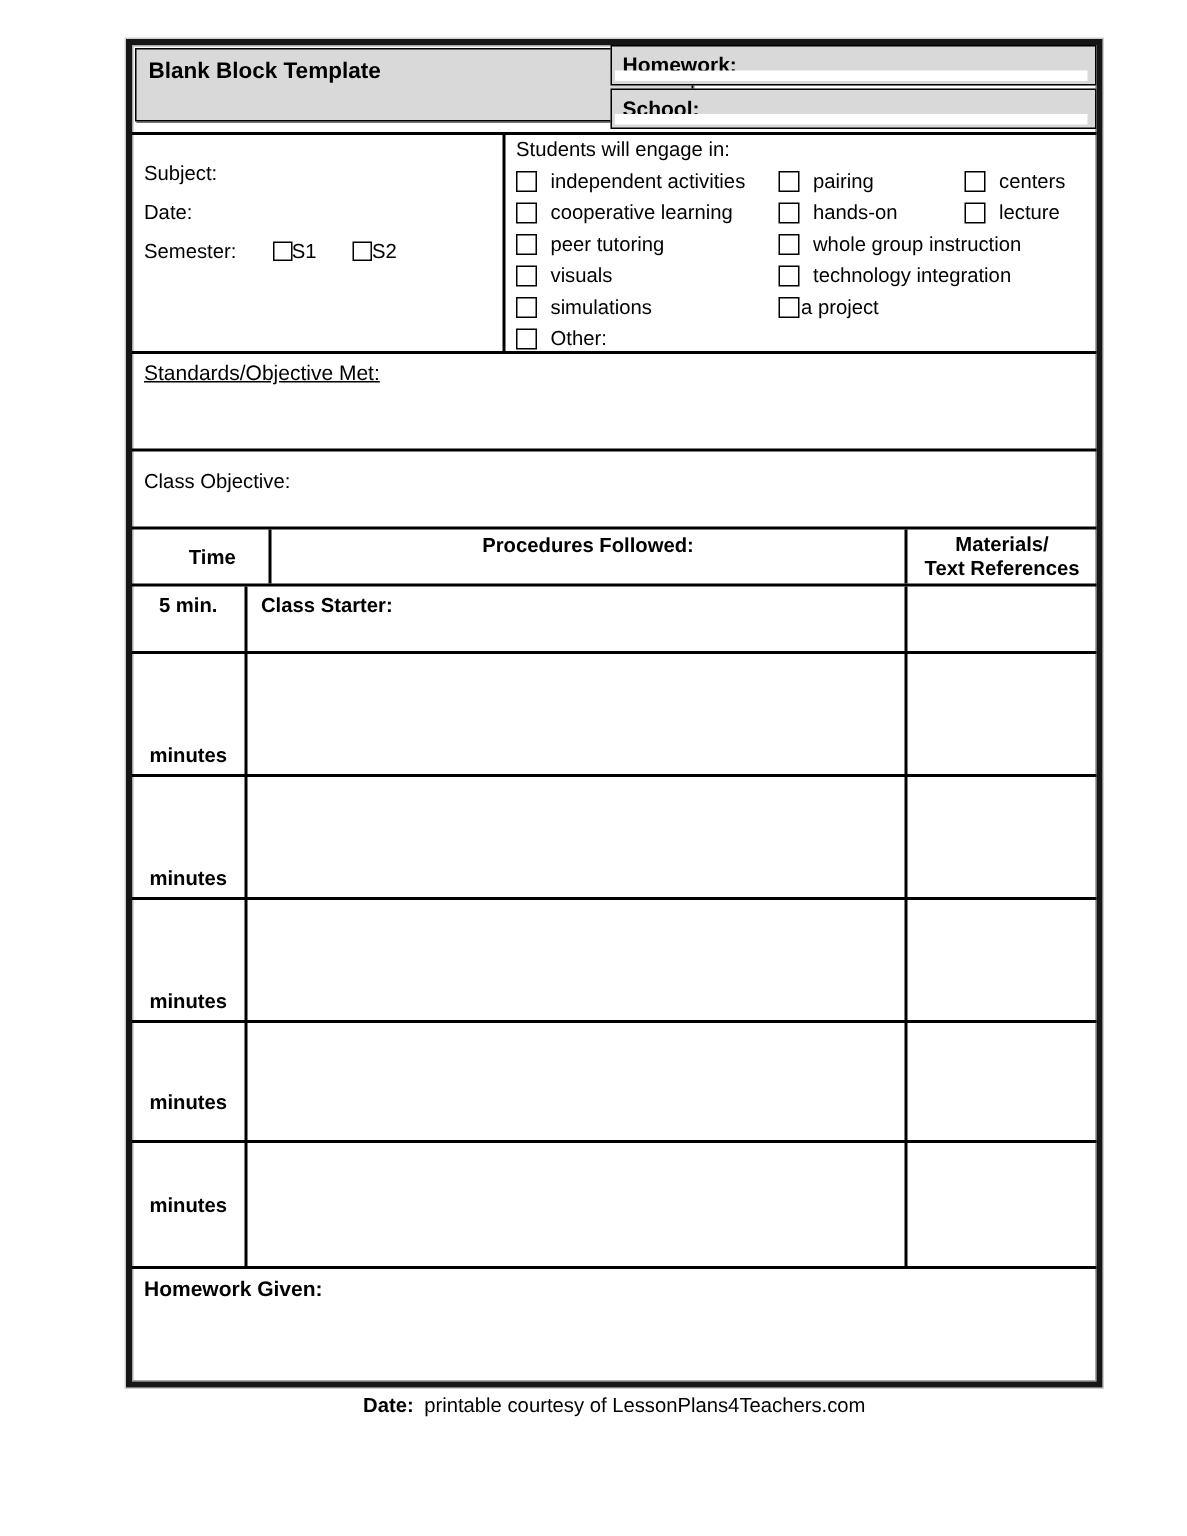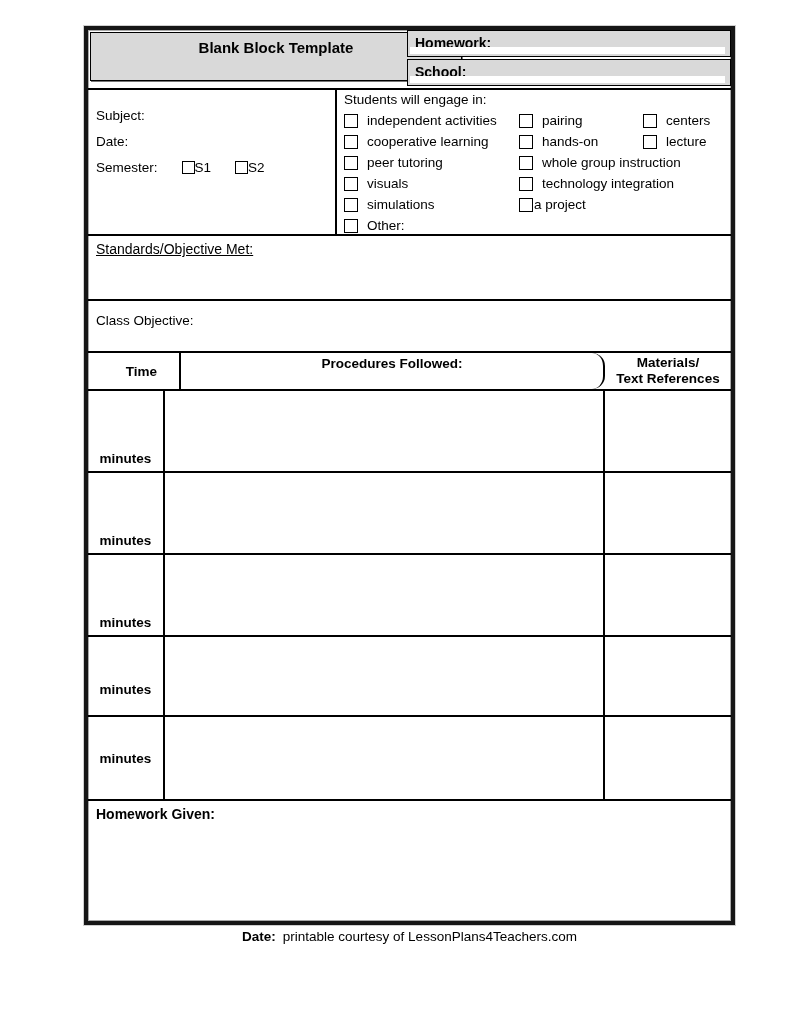--- a/index.html
+++ b/index.html
@@ -11,21 +11,21 @@
   .form {
     position:absolute; left:84px; top:26px; width:651px; height:899px;
     border:4px solid #161616; background:#fff;
     box-shadow: inset 0 0 0 1px #a8a8a8, 0 0 0 1px #cfcfcf;
   }
   
   .header-row { position:relative; height:58px; }
   .title-box {
     position:absolute; left:2px; top:2px; width:372px; height:49px;
     background:#d9d9d9; border:1px solid #000; box-shadow:1px 1px 0 #777;
-    padding:6px 8px; font-size:15px; font-weight:bold;text-align:center;
+    padding:6px 8px; font-size:15px; font-weight:bold;
   }
   .teacher-school { position:absolute; left:319px; right:0; top:0; }
   .field-box {
     position:relative; height:27px; background:#d9d9d9; border:1px solid #000;
     margin-bottom:2px; padding:4px 7px; font-size:14px; font-weight:bold;
   }
   .field-input {
     position:absolute; left:2px; right:5px; bottom:2px; height:7px; background:#fff;
   }
   
@@ -66,21 +66,21 @@
   .table { border-top:2px solid #000; font-size:13.5px; }
   .t-row { display:flex; }
   .t-row + .t-row { border-top:2px solid #000; }
   .t-time {
     width:77px; border-right:2px solid #000; display:flex;
     align-items:center; justify-content:center; font-weight:bold;
   }
   .t-proc { flex:1; border-right:2px solid #000; padding:3px 9px; }
   .t-mat { width:126px; }
   .t-header { height:36px; font-weight:bold;padding-left:16px; }
-  .t-header .t-proc { text-align:center;border-radius:13px; }
+  .t-header .t-proc { text-align:center; }
   .t-header .t-mat { text-align:center; line-height:16px; padding-top:2px; }
   .t-r1 { height:45px; }
   .t-r1 .t-time { align-items:flex-start; padding-top:5px; }
   .t-r1 .t-proc { font-weight:bold; padding-top:5px; }
   .t-r2, .t-r3, .t-r4 { height:82px; }
   .t-r2 .t-time, .t-r3 .t-time, .t-r4 .t-time { align-items:flex-end; padding-bottom:5px; }
   .t-r5 { height:80px; }
   .t-r5 .t-time { align-items:flex-end; padding-bottom:18px; }
   .t-r6 { height:84px; }
   
@@ -207,20 +207,25 @@
 
   <div class="table">
     <div class="t-row t-header">
       <div class="t-time">Time</div>
       <div class="t-proc">Procedures Followed:</div>
       <div class="t-mat">
         <div>Materials/</div>
         <div>Text References</div>
       </div>
     </div>
+    <div class="t-row t-r1">
+      <div class="t-time">5 min.</div>
+      <div class="t-proc">Class Starter:</div>
+      <div class="t-mat"></div>
+    </div>
     <div class="t-row t-r2">
       <div class="t-time">minutes</div>
       <div class="t-proc"></div>
       <div class="t-mat"></div>
     </div>
     <div class="t-row t-r3">
       <div class="t-time">minutes</div>
       <div class="t-proc"></div>
       <div class="t-mat"></div>
     </div>

